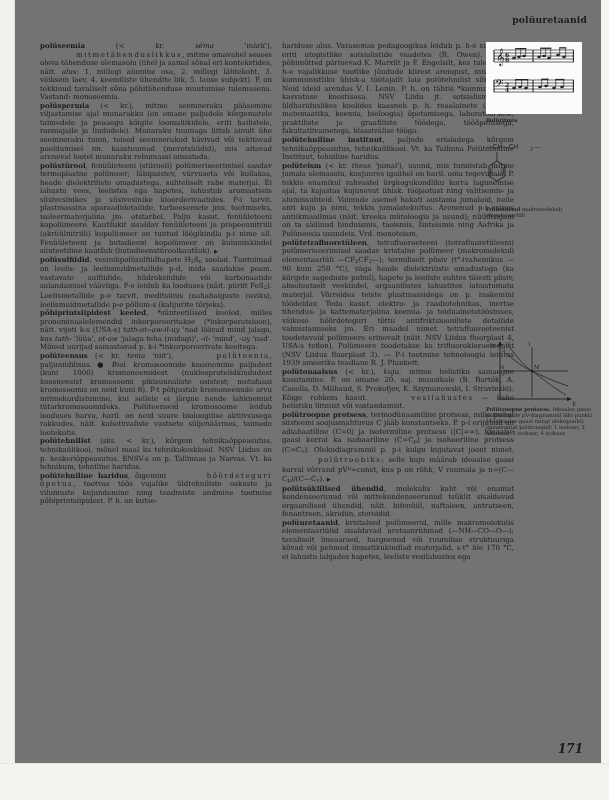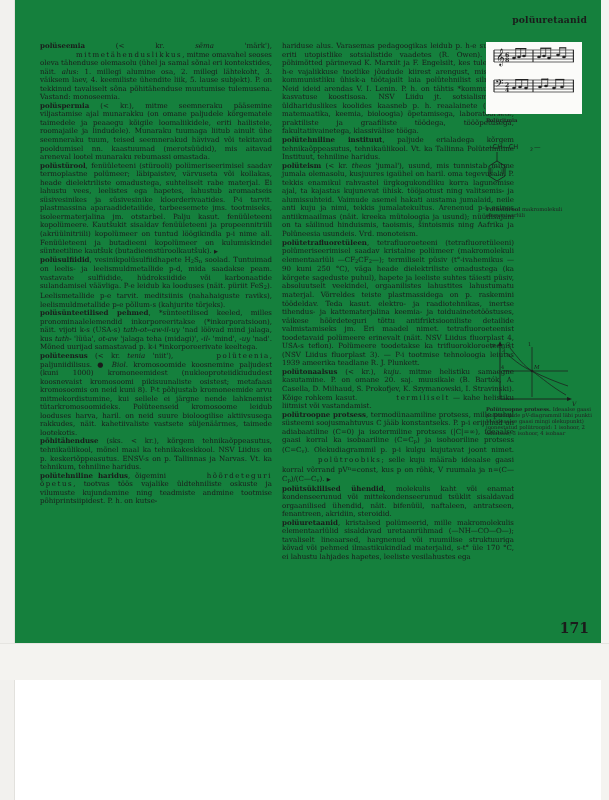--- a/index.html
+++ b/index.html
@@ -11,22 +11,22 @@
     width: 609px;
     height: 800px;
     position: relative;
     font-family: "DejaVu Serif", "Liberation Serif", serif;
     color: #1b1b1b;
     overflow: hidden;
   }
   .page {
     position: absolute;
     left: 0; top: 0;
-    width: 609px; height: 680px;
-    background: #15803d;
+    width: 609px; height: 800px;
+    background: #737373;
   }
   
   .scan-edge-left {
     position: absolute; left: 0; top: 0; width: 14px; height: 800px;
     background: #f2f1ee;
     border-right: 1px solid #e2e1dd;
   }
   .scan-edge-right {
     position: absolute; right: 0; top: 0; width: 8px; height: 800px;
     background: #f4f3f0;
@@ -40,25 +40,26 @@
     position: absolute;
     right: 22px;
     top: 14px;
     font-size: 9.2px;
     font-weight: bold;
     letter-spacing: 0.15px;
     color: #1b1b1b;
   }
   .folio {
     position: absolute;
-    right: 20px;
+    right: 26px;
     bottom: 44px;
-    font-size: 14px;
+    font-size: 12px;
     font-weight: bold;
     color: #1b1b1b;
+    font-style: italic;
   }
   .content {
     position: absolute;
     left: 40px;
     top: 42px;
     width: 548px;
     height: 700px;
   }
   .col {
     position: absolute;
@@ -131,32 +132,32 @@
 
   <div class="running-head">polüuretaanid</div>
 
   <div class="content">
 
     <div class="col col-1">
       <p class="entry"><b class="hw">polüseemia</b> (&lt; kr. <i>sēma</i> 'märk'), <span class="sp">mitmetähenduslikkus</span>, mitme omavahel seoses oleva tähenduse olemasolu (ühel ja samal sõnal eri kontekstides, näit. <i>alus</i>: 1. millegi alumine osa, 2. millegi lähtekoht, 3. väiksem laev, 4. keemiliste ühendite liik, 5. lause subjekt). P. on tekkinud tavaliselt sõna põhitähenduse muutumise tulemusena. Vastand: monoseemia.</p>
       <p class="entry"><b class="hw">polüspermia</b> (&lt; kr.), mitme seemneraku pääsemine viljastamise ajal munarakku (on omane paljudele kõrgematele taimedele ja peaaegu kõigile loomaliikidele, eriti hailistele, roomajaile ja lindudele). Munaraku tuumaga liitub ainult ühe seemneraku tuum, teised seemnerakud hävivad või tekitavad pooldumisel nn. kaastuumad (merotsüüdid), mis aitavad areneval lootel munaraku rebumassi omastada.</p>
       <p class="entry"><b class="hw">polüstürool</b>, fenüületeeni (stürooli) polümeriseerimisel saadav termoplastne polümeer; läbipaistev, värvuseta või kollakas, heade dielektriliste omadustega, suhteliselt rabe materjal. Ei lahustu vees, leelistes ega hapetes, lahustub aromaatseis süsivesinikes ja süsivesinike kloorderivaatides. P-i tarvit. plastmassina aparaadidetailide, tarbeesemete jms. tootmiseks, isoleermaterjalina jm. otstarbel. Palju kasut. fenüületeeni kopolümeere. Kautšukit sisaldav fenüületeeni ja propeennitriili (akrüülnitriili) kopolümeer on tuntud löögikindla p-i nime all. Fenüületeeni ja butadieeni kopolümeer on kulumiskindel sünteetiline kautšuk (butadieenstüroolkautšuk). <span class="ptr"></span></p>
       <p class="entry"><b class="hw">polüsulfiidid</b>, vesinikpolüsulfiidhapete H<sub>2</sub>S<sub>n</sub> soolad. Tuntuimad on leelis- ja leelismuldmetallide p-d, mida saadakse peam. vastavate sulfiidide, hüdroksiidide või karbonaatide sulandamisel väävliga. P-e leidub ka looduses (näit. püriit FeS<sub>2</sub>). Leelismetallide p-e tarvit. meditsiinis (nahahaiguste raviks), leelismuldmetallide p-e põllum-s (kahjurite tõrjeks).</p>
-      <p class="entry"><b class="hw">polüsünteetilised pehmed</b>, *sünteetilised keeled, milles pronominaalelemendid inkorporeeritakse (*inkorporatsioon), näit. vijoti k-s (USA-s) <i>tath-ot--aw-il-uy</i> 'nad löövad mind jalaga, kus <i>tath-</i> 'lüüa', <i>ot-aw</i> 'jalaga teha (midagi)', <i>-il-</i> 'mind', <i>-uy</i> 'nad'. Mõned uurijad samastavad p. k-i *inkorporeerivate keeltega.</p>
+      <p class="entry"><b class="hw">põhiprintsiipidest keeled</b>, *sünteetilised keeled, milles pronominaalelemendid inkorporeeritakse (*inkorporatsioon), näit. vijoti k-s (USA-s) <i>tath-ot--aw-il-uy</i> 'nad löövad mind jalaga, kus <i>tath-</i> 'lüüa', <i>ot-aw</i> 'jalaga teha (midagi)', <i>-il-</i> 'mind', <i>-uy</i> 'nad'. Mõned uurijad samastavad p. k-i *inkorporeerivate keeltega.</p>
       <p class="entry"><b class="hw">polüteensus</b> (&lt; kr. <i>tenia</i> 'niit'), <span class="sp">polüteenia</span>, paljuniidilisus. ● <i>Biol.</i> kromosoomide koosnemine paljudest (kuni 1000) kromoneemidest (nukleoproteiidkiududest koosnevaist kromosoomi pikisuunaliste osistest; metafaasi kromosoomis on neid kuni 8). P-t põhjustab kromoneemide arvu mitmekordistumine, kui sellele ei järgne nende lahknemist tütarkromosoomideks. Polüteenseid kromosoome leidub looduses harva, haril. on neid suure bioloogilise aktiivsusega rakkudes, näit. kahetiivaliste vastsete süljenäärmes, taimede lootekotis.</p>
-      <p class="entry"><b class="hw">põhitähenduse</b> (sks. &lt; kr.), kõrgem tehnikaõppeasutus, tehnikaülikool, mõnel maal ka tehnikakeskkool. NSV Liidus on p. keskeriõppeasutus. ENSV-s on p. Tallinnas ja Narvas. Vt. ka tehnikum, tehniline haridus.</p>
+      <p class="entry"><b class="hw">polütehnilist</b> (sks. &lt; kr.), kõrgem tehnikaõppeasutus, tehnikaülikool, mõnel maal ka tehnikakeskkool. NSV Liidus on p. keskeriõppeasutus. ENSV-s on p. Tallinnas ja Narvas. Vt. ka tehnikum, tehniline haridus.</p>
       <p class="entry"><b class="hw">polütehniline haridus</b>, õigemini <span class="sp">hõõrdeteguri õpetus</span>, tootvas töös vajalike üldtehniliste oskuste ja vilumuste kujundamine ning teadmiste andmine tootmise põhiprintsiipidest. P. h. on kutse-</p>
     </div>
 
     <div class="col col-2">
       <p class="entry">hariduse alus. Varasemas pedagoogikas leidub p. h-e sugemeid eriti utopistlike sotsialistide vaadetes (R. Owen). P. h-e põhimõtted pärinevad K. Marxilt ja F. Engelsilt, kes tuletasid p. h-e vajalikkuse tootlike jõudude kiirest arengust, mis nõuab kommunistliku ühisk-a töötajailt laia polütehnilist silmaringi. Neid ideid arendas V. I. Lenin. P. h. on tähtis *kommunistliku kasvatuse koostisosa. NSV Liidu jt. sotsialismimaade üldhariduslikes koolides kaasneb p. h. reaalainete (füüsika, matemaatika, keemia, bioloogia) õpetamisega, laboratoorsete, praktiliste ja graafiliste töödega, tööõpetusega, fakultatiivainetega, klassivälise tööga.</p>
       <p class="entry"><b class="hw">polütehniline instituut</b>, paljude erialadega kõrgem tehnikaõppeasutus, tehnikaülikool. Vt. ka Tallinna Polütehniline Instituut, tehniline haridus.</p>
       <p class="entry"><b class="hw">polüteism</b> (&lt; kr. <i>theos</i> 'jumal'), usund, mis tunnistab mitme jumala olemasolu, kusjuures igaühel on haril. oma tegevusala. P. tekkis enamikul rahvastel ürgkogukondliku korra lagunemise ajal, ta kajastas kujunevat ühisk. tööjaotust ning valitsemis- ja alumissuhteid. Vaimude asemel hakati austama jumalaid, neile anti kuju ja nimi, tekkis jumalatekultus. Arenenud p-i esines antiikmaailmas (näit. kreeka mütoloogia ja usund); nüüdisajani on ta säilinud hinduismis, taoismis, šintoismis ning Aafrika ja Polüneesia usundeis. Vrd. monoteism.</p>
       <p class="entry"><b class="hw">polütetrafluoretüleen</b>, tetrafluoroeteeni (tetrafluoretüleeni) polümeriseerimisel saadav kristalne polümeer (makromolekuli elementaarlüli —CF<sub>2</sub>CF<sub>2</sub>—); termiliselt püsiv (t°-ivahemikus —90 kuni 250 °C), väga heade dielektriliste omadustega (ka kõrgete sageduste puhul), hapete ja leeliste suhtes täiesti püsiv, absoluutselt veekindel, orgaanilistes lahustites lahustumatu materjal. Võrreldes teiste plastmassidega on p. raskemini töödeldav. Teda kasut. elektro- ja raadiotehnikas, inertse tihendus- ja kattematerjalina keemia- ja toiduainetetööstuses, väikese hõõrdeteguri tõttu antifriktsiooniliste detailide valmistamiseks jm. Eri maadel nimet. tetrafluoroeteenist toodetavaid polümeere erinevalt (näit. NSV Liidus fluorplast 4, USA-s teflon). Polümeere toodetakse ka trifluorokloroeteenist (NSV Liidus fluorplast 3). — P-i tootmise tehnoloogia leiutas 1939 ameerika teadlane R. J. Plunkett.</p>
-      <p class="entry"><b class="hw">polütonaalsus</b> (&lt; kr.), <i>kuju.</i> mitme helistiku samaegne kasutamine. P. on omane 20. saj. muusikale (B. Bartók, A. Casella, D. Milhaud, S. Prokofjev, K. Szymanowski, I. Stravinski). Kõige rohkem kasut. <span class="sp">termiliselt</span> — kahe helistiku liitmist või vastandamist.</p>
+      <p class="entry"><b class="hw">polütonaalsus</b> (&lt; kr.), <i>kuju.</i> mitme helistiku samaegne kasutamine. P. on omane 20. saj. muusikale (B. Bartók, A. Casella, D. Milhaud, S. Prokofjev, K. Szymanowski, I. Stravinski). Kõige rohkem kasut. <span class="sp">vesilahustes</span> — kahe helistiku liitmist või vastandamist.</p>
       <p class="entry"><b class="hw">polütroopne protsess</b>, termodünaamiline protsess, mille puhul süsteemi soojusmahtuvus C jääb konstantseks. P. p-i erijuhud on adiabaatiline (C=0) ja isotermiline protsess (|C|=∞), ideaalse gaasi korral ka isobaariline (C=C<sub>p</sub>) ja isohooriline protsess (C=C<sub>v</sub>). Olekudiagrammil p. p-i kulgu kujutavat joont nimet. <span class="sp">polütroobiks</span>; selle kuju määrab ideaalse gaasi korral võrrand pV<sup>n</sup>=const, kus p on rõhk, V ruumala ja n=(C—C<sub>p</sub>)/(C—C<sub>v</sub>). <span class="ptr"></span></p>
       <p class="entry"><b class="hw">polütsüklilised ühendid</b>, molekulis kaht või enamat kondenseerunud või mittekondenseerunud tsüklit sisaldavad orgaanilised ühendid, näit. bifenüül, naftaleen, antratseen, fenantreen, akridiin, steroidid.</p>
       <p class="entry"><b class="hw">polüuretaanid</b>, kristalsed polümeerid, mille makromolekulis elementaarlülid sisaldavad uretaanrühmad (—NH—CO—O—); tavaliselt lineaarsed, hargnenud või ruumilise struktuuriga kõvad või pehmed ilmastikukindlad materjalid, s-t° üle 170 °C, ei lahustu lahjades hapetes, leeliste vesilahustes ega</p>
     </div>
 
   </div>
 
   <div class="rail">
 
     <div class="rail-block b1">

